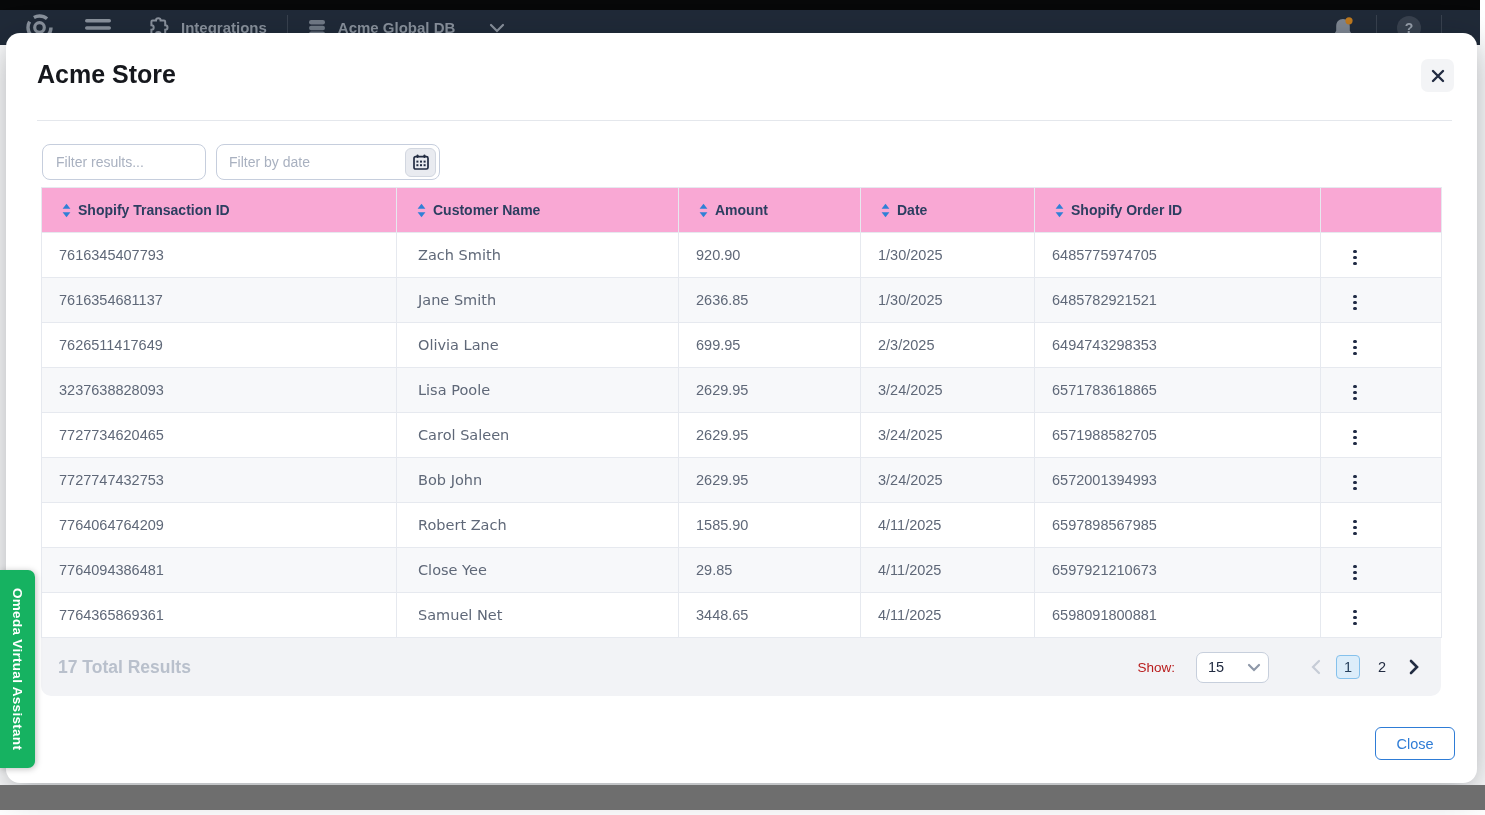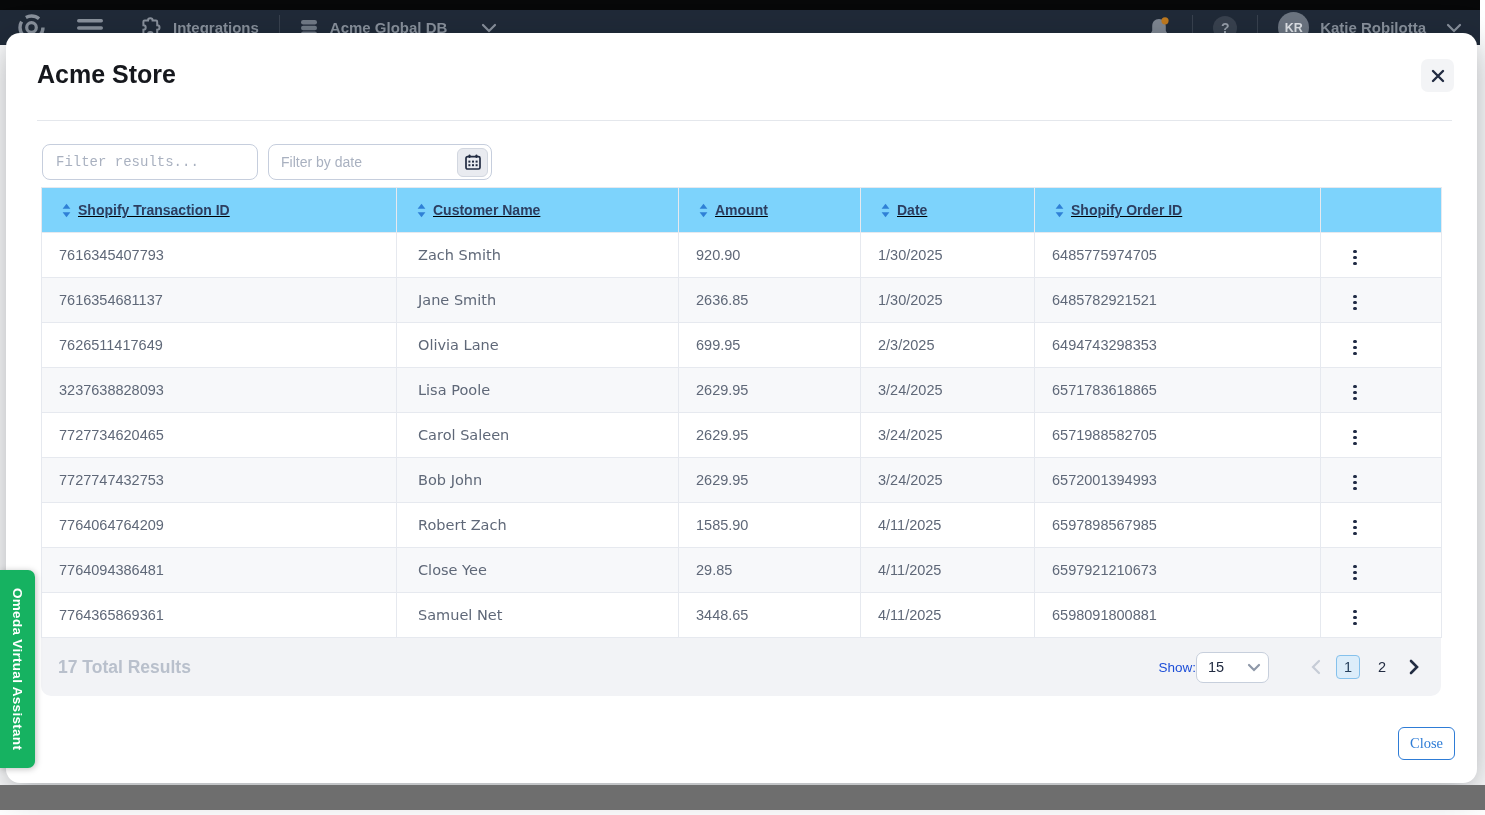--- a/index.html
+++ b/index.html
@@ -2,77 +2,77 @@
 <html><head>
 <meta charset="utf-8">
 <style>
   html,body{margin:0;padding:0;}
   body{font-family:"Liberation Sans",sans-serif;background:#fff;}
   .viewport{position:relative;width:1485px;height:815px;overflow:hidden;background:#fff;}
 
   
   .page-header{position:absolute;top:0;left:0;width:1480px;height:45px;background:#202a38;}
   .top-strip{height:10px;background:#070809;}
-  .header-bar{height:35px;display:flex;align-items:center;padding:0 18px 0 16px;}
+  .header-bar{height:35px;display:flex;align-items:center;padding:0 18px 0 24px;}
   .hdr-item{display:flex;align-items:center;flex:0 0 auto;}
   .hdr-label{color:#8a929d;font-weight:700;font-size:15px;}
   .hdr-divider{width:1px;height:26px;background:#39424f;margin:0 20px;}
   .help-circle{width:24px;height:24px;border-radius:50%;background:#39424f;color:#99a1ac;
     font-weight:700;font-size:14px;display:flex;align-items:center;justify-content:center;}
   .avatar{width:31px;height:31px;border-radius:50%;background:#6d7682;color:#e3e6ea;
     font-weight:700;font-size:12.5px;display:flex;align-items:center;justify-content:center;margin-right:11px;}
   .spacer{flex:1;}
 
   
   .modal{position:absolute;left:6px;top:33px;width:1471px;height:750px;background:#fff;
     border-radius:14px;box-shadow:0 10px 35px rgba(10,16,28,.35);}
   .modal-title{position:absolute;left:31px;top:27px;font-size:25px;font-weight:600;color:#16181d;}
   .close-x{position:absolute;top:26px;right:23px;width:33px;height:33px;background:#f3f4f6;
     border:none;border-radius:7px;display:flex;align-items:center;justify-content:center;cursor:pointer;padding:0;}
   .title-divider{position:absolute;top:87px;left:31px;width:1415px;border-top:1px solid #e4e7ec;}
 
   .filters{position:absolute;top:111px;left:36px;display:flex;gap:10px;}
-  .input-text{width:216px;height:36px;border:1px solid #c6cedd;border-radius:8px;padding:16px 13px;
-    font-size:14px;color:#333;box-sizing:border-box;outline:none;font-family:Liberation Mono, monospace;}
+  .input-text{width:164px;height:36px;border:1px solid #c6cedd;border-radius:8px;padding:16px 13px;
+    font-size:14px;color:#333;box-sizing:border-box;outline:none;font-family:Liberation Sans, sans-serif;}
   .input-text::placeholder,.date-input::placeholder{color:#a9b1c0;}
   .date-wrap{width:224px;height:36px;border:1px solid #c6cedd;border-radius:8px;display:flex;
     align-items:center;box-sizing:border-box;padding-right:3px;background:#fff;}
   .date-input{border:none;outline:none;flex:1;min-width:0;padding:0 12px;font-size:14px;background:transparent;font-family:inherit;}
   .cal-btn{width:31px;height:29px;background:#e9ebf0;border:1px solid #d2d7e0;border-radius:6px;
     display:flex;align-items:center;justify-content:center;cursor:pointer;padding:0;flex:0 0 auto;}
 
   
   .table-wrap{position:absolute;top:154px;left:35px;width:1400px;}
   .data-table{border-collapse:collapse;table-layout:fixed;width:1400px;}
   .data-table th,.data-table td{border:1px solid #e6e9ef;}
-  .data-table th{height:44px;background:#7dd3fc;text-align:left;padding:0 0 0 20px;text-decoration:underline;}
+  .data-table th{height:44px;background:#f9a8d4;text-align:left;padding:0 0 0 20px;}
   .th-inner{display:flex;align-items:center;gap:7px;font-weight:700;color:#2c3e60;font-size:14px;}
   .data-table td{height:44px;font-size:14.5px;color:#5f6878;padding:0 0 0 17px;}
   .data-table tbody tr:nth-child(even){background:#f7f8fa;}
   .td-customer{font-family:"DejaVu Sans",sans-serif;color:#4e5662;font-size:15px;padding-left:21px !important;}
   .td-actions{padding-left:27px !important;}
   .kebab{display:inline-flex;flex-direction:column;gap:2.5px;background:none;border:none;cursor:pointer;padding:5px;}
   .kdot{width:3.5px;height:3.5px;border-radius:50%;background:#1f2a44;}
 
   .table-footer{height:58px;background:#f2f3f6;border-radius:0 0 10px 10px;display:flex;
     align-items:center;justify-content:space-between;padding:0 20px 0 17px;box-sizing:border-box;}
   .total-results{color:#b9c0cc;font-weight:700;font-size:17.5px;}
   .footer-right{display:flex;align-items:center;}
-  .show-label{font-size:13.5px;color:#1d4ed8;margin-right:0;}
+  .show-label{font-size:13.5px;color:#b91c1c;margin-right:21px;}
   .page-size{width:73px;height:31px;background:#fff;border:1.5px solid #c7cfdc;border-radius:7px;
     display:flex;align-items:center;justify-content:space-between;padding:0 7px 0 11px;
     font-size:14.5px;color:#222c42;cursor:pointer;box-sizing:border-box;font-family:inherit;gap:8px;}
   .pagination{display:flex;align-items:center;gap:13px;margin-left:40px;}
   .pg-btn{background:none;border:none;padding:2px;cursor:pointer;display:flex;align-items:center;}
   .page-num{background:none;border:none;font-family:inherit;font-size:14.5px;color:#222c42;
     width:24px;height:24px;line-height:22px;text-align:center;cursor:pointer;padding:0;border-radius:4px;}
   .page-num.active{background:#dcedfa;border:1px solid #85c1ec;color:#27405c;box-sizing:border-box;}
 
-  .close-btn{position:absolute;right:22px;bottom:23px;width:57px;height:33px;background:#fff;
-    border:1px solid #2e7cd6;border-radius:6px;color:#2e7cd6;font-size:14.5px;cursor:pointer;font-family:Liberation Serif, serif;}
+  .close-btn{position:absolute;right:22px;bottom:23px;width:80px;height:33px;background:#fff;
+    border:1px solid #2e7cd6;border-radius:6px;color:#2e7cd6;font-size:14.5px;cursor:pointer;font-family:Liberation Sans, sans-serif;}
 
   
   .assistant-tab{position:absolute;left:0;top:570px;width:35px;height:198px;background:#16b261;
     border:none;border-radius:0 7px 7px 0;display:flex;align-items:center;justify-content:center;
     cursor:pointer;z-index:5;box-shadow:1px 1px 6px rgba(0,0,0,.25);padding:0;}
   .assistant-tab span{writing-mode:vertical-rl;color:#fff;font-weight:700;font-size:13.5px;
     letter-spacing:.3px;white-space:nowrap;font-family:"Liberation Sans",sans-serif;}
   .bottom-bar{position:absolute;top:785px;left:0;width:1485px;height:25px;background:#6e6e6e;}
 </style>
 </head>
@@ -120,27 +120,20 @@
           <path d="M13 4c-4.2 0-6.8 3-6.8 7.2v4.6l-2.1 3.6h17.8l-2.1-3.6v-4.6C19.8 7 17.2 4 13 4Z" fill="#7f8792"></path>
           <path d="M10.4 20.6a2.6 2.6 0 0 0 5.2 0Z" fill="#7f8792"></path>
           <circle cx="19" cy="5.8" r="3.6" fill="#c07a1e"></circle>
         </svg>
       </div>
       <div class="hdr-divider"></div>
       <div class="hdr-item">
         <div class="help-circle">?</div>
       </div>
       <div class="hdr-divider"></div>
-      <div class="hdr-item">
-        <div class="avatar">KR</div>
-        <span class="hdr-label">Katie Robilotta</span>
-        <svg width="16" height="10" viewBox="0 0 16 10" style="margin-left:20px;">
-          <polyline points="2,2 8,8 14,2" fill="none" stroke="#8a929d" stroke-width="2.2" stroke-linecap="round"></polyline>
-        </svg>
-      </div>
     </div>
   </div>
 
   <div class="modal">
     <div class="modal-title">Acme Store</div>
     <button class="close-x">
       <svg width="14" height="14" viewBox="0 0 14 14">
         <path d="M2 2 L12 12 M12 2 L2 12" stroke="#222c42" stroke-width="2.4" stroke-linecap="round"></path>
       </svg>
     </button>

